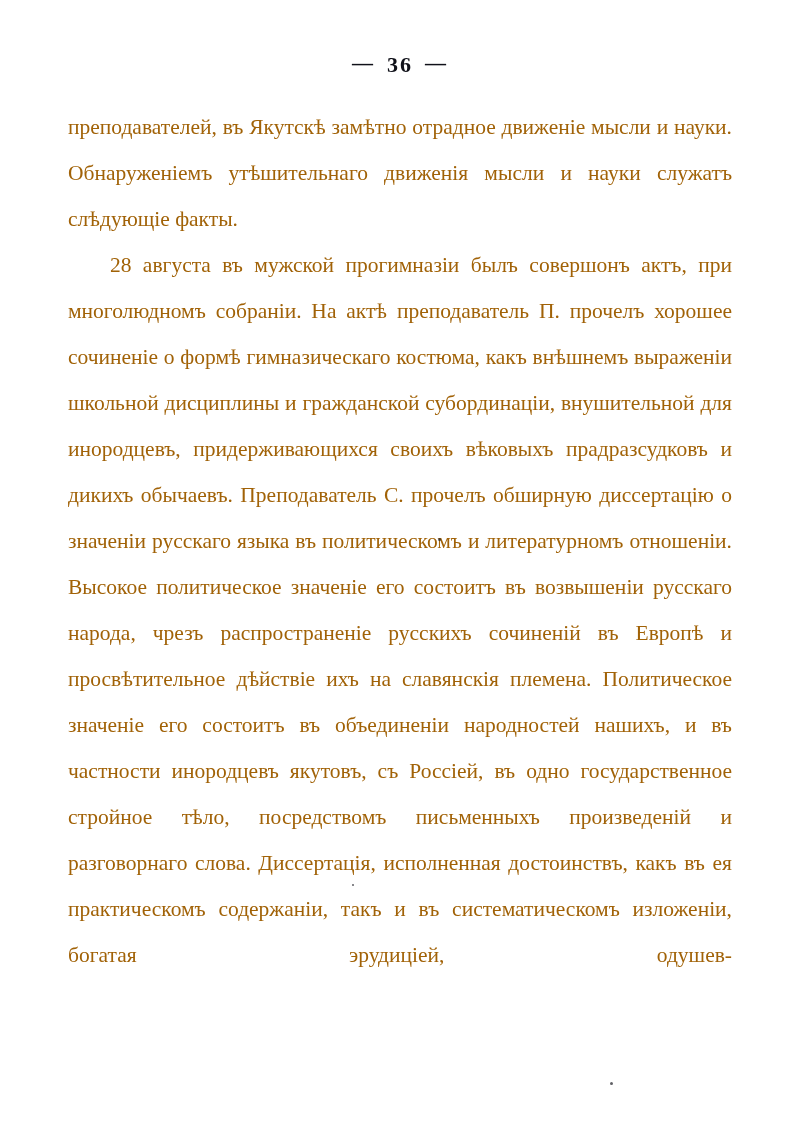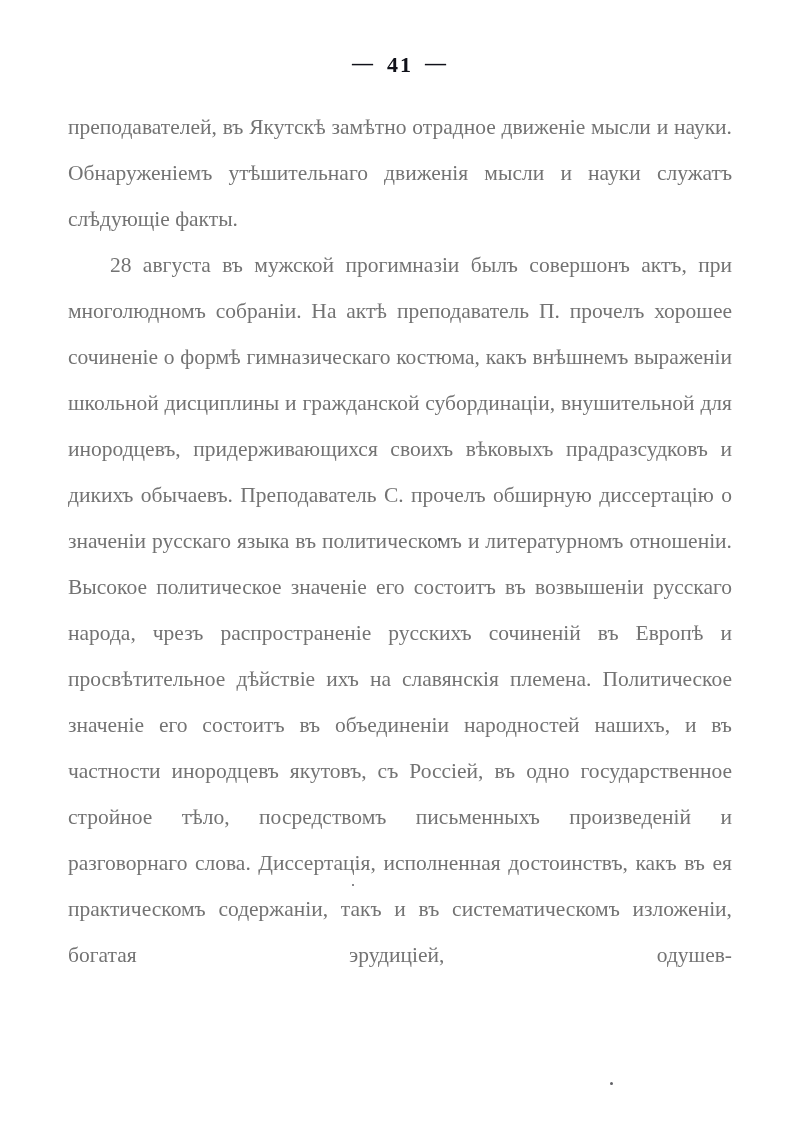--- a/index.html
+++ b/index.html
@@ -41,21 +41,21 @@
     display: inline-block;
     font-weight: 700;
     font-size: 22px;
   }
 
   .body-text {
     font-size: 21.5px;
     line-height: 46px;
     text-align: justify;
     text-justify: inter-word;
-    color: #737373;
+    color: #a16207;
   }
 
   .para {
     margin: 0;
     text-align: justify;
   }
   .para + .para {
     margin-top: 0px;
   }
   .para.indent {
@@ -79,21 +79,21 @@
   .smudge.s1 { left: 438px; top: 538px; }
   .smudge.s2 { left: 610px; top: 1082px; }
   .smudge.s3 { left: 352px; top: 884px; width: 2px; height: 2px; }
 </style>
 </head>
 <body>
 
 <div class="page">
 
   <div class="page-header">
-    <span class="dash">—</span><span class="folio">41</span><span class="dash">—</span>
+    <span class="dash">—</span><span class="folio">36</span><span class="dash">—</span>
   </div>
 
   <div class="body-text">
     <p class="para">преподавателей, въ Якутскѣ замѣтно отрадное движеніе мысли и науки. Обнаруженіемъ утѣшительнаго движенія мысли и науки служатъ слѣдующіе факты.</p>
     <p class="para indent last-open">28 августа въ мужской прогимназіи былъ совершонъ актъ, при многолюдномъ собраніи. На актѣ преподаватель П. прочелъ хорошее сочиненіе о формѣ гимназическаго костюма, какъ внѣшнемъ выраженіи школьной дисциплины и гражданской субординаціи, внушительной для инородцевъ, придерживающихся своихъ вѣковыхъ прадразсудковъ и дикихъ обычаевъ. Преподаватель С. прочелъ обширную диссертацію о значеніи русскаго языка въ политическомъ и литературномъ отношеніи. Высокое политическое значеніе его состоитъ въ возвышеніи русскаго народа, чрезъ распространеніе русскихъ сочиненій въ Европѣ и просвѣтительное дѣйствіе ихъ на славянскія племена. Политическое значеніе его состоитъ въ объединеніи народностей нашихъ, и въ частности инородцевъ якутовъ, съ Россіей, въ одно государственное стройное тѣло, посредствомъ письменныхъ произведеній и разговорнаго слова. Диссертація, исполненная достоинствъ, какъ въ ея практическомъ содержаніи, такъ и въ систематическомъ изложеніи, богатая эрудиціей, одушев-</p>
   </div>
 
   <span class="smudge s1"></span>
   <span class="smudge s2"></span>
   <span class="smudge s3"></span>

